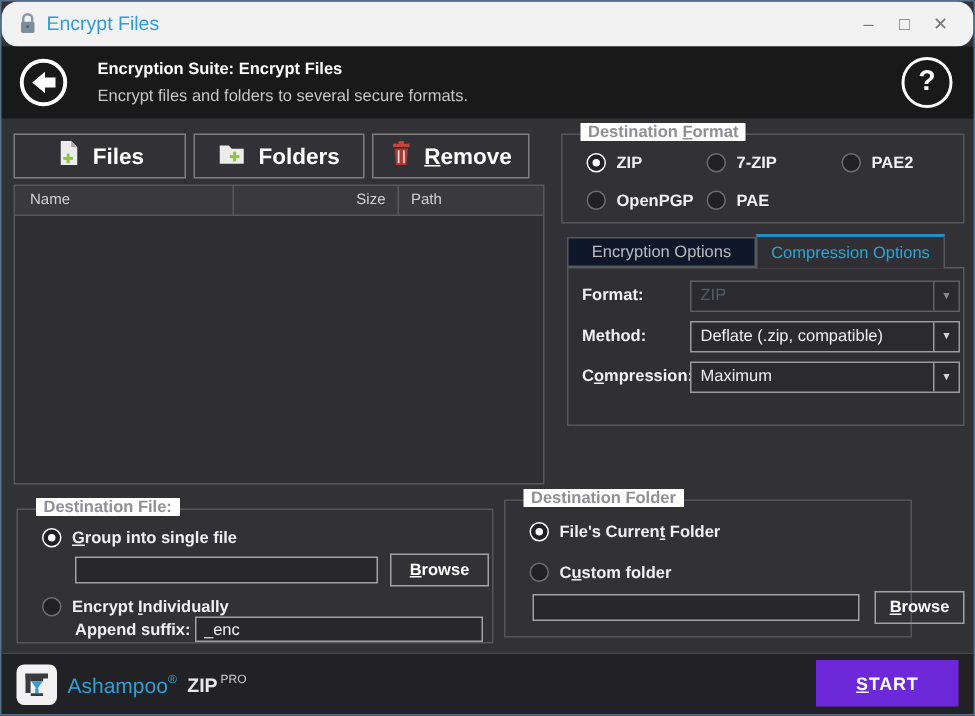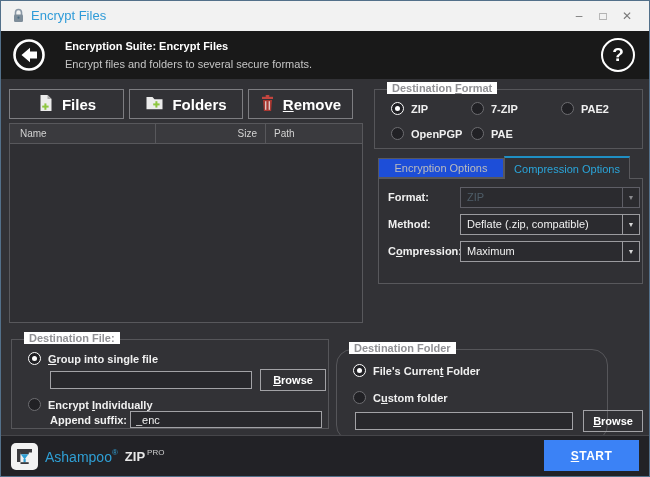--- a/index.html
+++ b/index.html
@@ -1,21 +1,21 @@
 <!DOCTYPE html>
 <html><head>
 <meta charset="utf-8">
 <style>
   * { margin:0; padding:0; box-sizing:border-box; }
   body { font-family:"Liberation Sans", sans-serif; background:#888; }
   .window { position:relative; width:650px; height:477px; background:#323236;
             border:1px solid #53708a; overflow:hidden; }
 
   
-  .titlebar { position:absolute; top:0; left:0; right:0; height:30px; background:#f2f2f2; }
+  .titlebar { position:absolute; top:0; left:0; right:0; height:30px; background:#f2f2f2;border-radius:11px; }
   .titlebar .apptitle { position:absolute; left:30px; top:0; line-height:30px;
                         color:#2f9bd8; font-size:13px; }
   .lockicon { position:absolute; left:10px; top:7px; }
   .wincontrols { position:absolute; right:10px; top:0; height:30px; display:flex; }
   .winbtn { width:24px; height:30px; display:flex; align-items:center; justify-content:center;
             color:#7a7a7a; font-size:12px; }
 
   
   .header { position:absolute; top:30px; left:0; right:0; height:48px; background:#191919; }
   .backbtn { position:absolute; left:10px; top:6px; width:36px; height:36px; cursor:pointer; }
@@ -57,21 +57,21 @@
   .radio { width:13px; height:13px; border-radius:50%; border:1px solid #a6a6aa;
            background:#212125; position:relative; flex:0 0 13px; }
   .radio.sel { border-color:#ffffff; }
   .radio.sel::after { content:''; position:absolute; left:3px; top:3px; width:5px; height:5px;
                       border-radius:50%; background:#ffffff; }
   .radio.dim { border-color:#6d6d71; }
 
   
   .tab { position:absolute; display:flex; align-items:center; justify-content:center;
          font-size:11px; border:1px solid #58585c; cursor:pointer; }
-  .tab-enc { left:377px; top:157px; width:126px; height:20px; background:#1d4ed8; color:#bcbcbc; }
+  .tab-enc { left:377px; top:157px; width:126px; height:20px; background:#0f172a; color:#bcbcbc; }
   .tab-comp { left:503px; top:155px; width:126px; height:23px; background:#303034;
               border-top:2px solid #1f8fc4; border-bottom:none; color:#2aa5da; z-index:2; }
   .optpanel { position:absolute; left:377px; top:177px; width:265px; height:106px;
               border:1px solid #58585c; background:#303034; }
   .formlabel { position:absolute; font-size:11px; color:#f0f0f0; font-weight:bold; }
   .dd { position:absolute; height:21px; width:180px; left:459px; display:flex;
         border:1px solid #9b9b9f; background:#2b2b2f; cursor:pointer; }
   .dd-value { flex:1; font-size:11px; color:#f0f0f0; padding:3px 0 0 6px; white-space:nowrap;
               overflow:hidden; }
   .dd-btn { width:17px; border-left:1px solid #9b9b9f; display:flex; align-items:center;
@@ -91,21 +91,21 @@
   
   .footer { position:absolute; left:0; right:0; bottom:0; height:41px; background:#222226;
             border-top:1px solid #46464a; }
   .logo { position:absolute; left:10px; top:7px; width:27px; height:27px; background:#f2f2f2;
           border-radius:5px; display:flex; align-items:center; justify-content:center; }
   .brand { position:absolute; left:44px; top:0; height:41px; display:flex; align-items:center;justify-content:center; }
   .brand-name { color:#2f9fd4; font-size:14px; }
   .brand-reg { color:#2f9fd4; font-size:8px; vertical-align:super; position:relative; top:-4px; }
   .brand-prod { color:#e8e8e8; font-size:13px; font-weight:bold; margin-left:7px; }
   .brand-ed { color:#d0d0d0; font-size:8px; position:relative; top:-4px; margin-left:2px; }
-  .startbtn { position:absolute; right:10px; top:4px; width:95px; height:31px; background:#3b82f6;
+  .startbtn { position:absolute; right:10px; top:4px; width:95px; height:31px; background:#6d28d9;
               border:none; color:#fff; font-weight:bold; font-size:12px; letter-spacing:0.5px;
               cursor:pointer; font-family:"Liberation Sans", sans-serif; }
 </style>
 </head>
 <body>
 
 <div class="window">
 
   <div class="titlebar">
     <span class="lockicon">
@@ -236,21 +236,21 @@
     <input class="txtinput" style="left: 38px; top: 31px; width: 202px; height: 18px;" value="">
     <button class="smallbtn" style="left:248px; top:29px; width:66px; height:22px;"><span class="mn">B</span><span>rowse</span></button>
     <div class="radiorow" style="left:16px; top:58px;">
       <span class="radio dim"></span>
       <span><span>Encrypt </span><span class="mn">I</span><span>ndividually</span></span>
     </div>
     <span class="sublabel" style="left:38px; top:74px;">Append suffix:</span>
     <input class="txtinput" style="left: 118px; top: 71px; width: 192px; height: 17px;" value="_enc">
   </div>
 
-  <div class="group" style="left:335px; top:348px; width:272px; height:92px;border-radius:16px;">
+  <div class="group" style="left:335px; top:332px; width:272px; height:92px;">
     <span class="group-label">Destination Folder</span>
     <div class="radiorow" style="left:16px; top:14px;">
       <span class="radio sel"></span>
       <span><span>File's Curren</span><span class="mn">t</span><span> Folder</span></span>
     </div>
     <div class="radiorow" style="left:16px; top:41px;">
       <span class="radio dim"></span>
       <span><span>C</span><span class="mn">u</span><span>stom folder</span></span>
     </div>
     <input class="txtinput" style="left: 18px; top: 62px; width: 218px; height: 18px;" value="">

